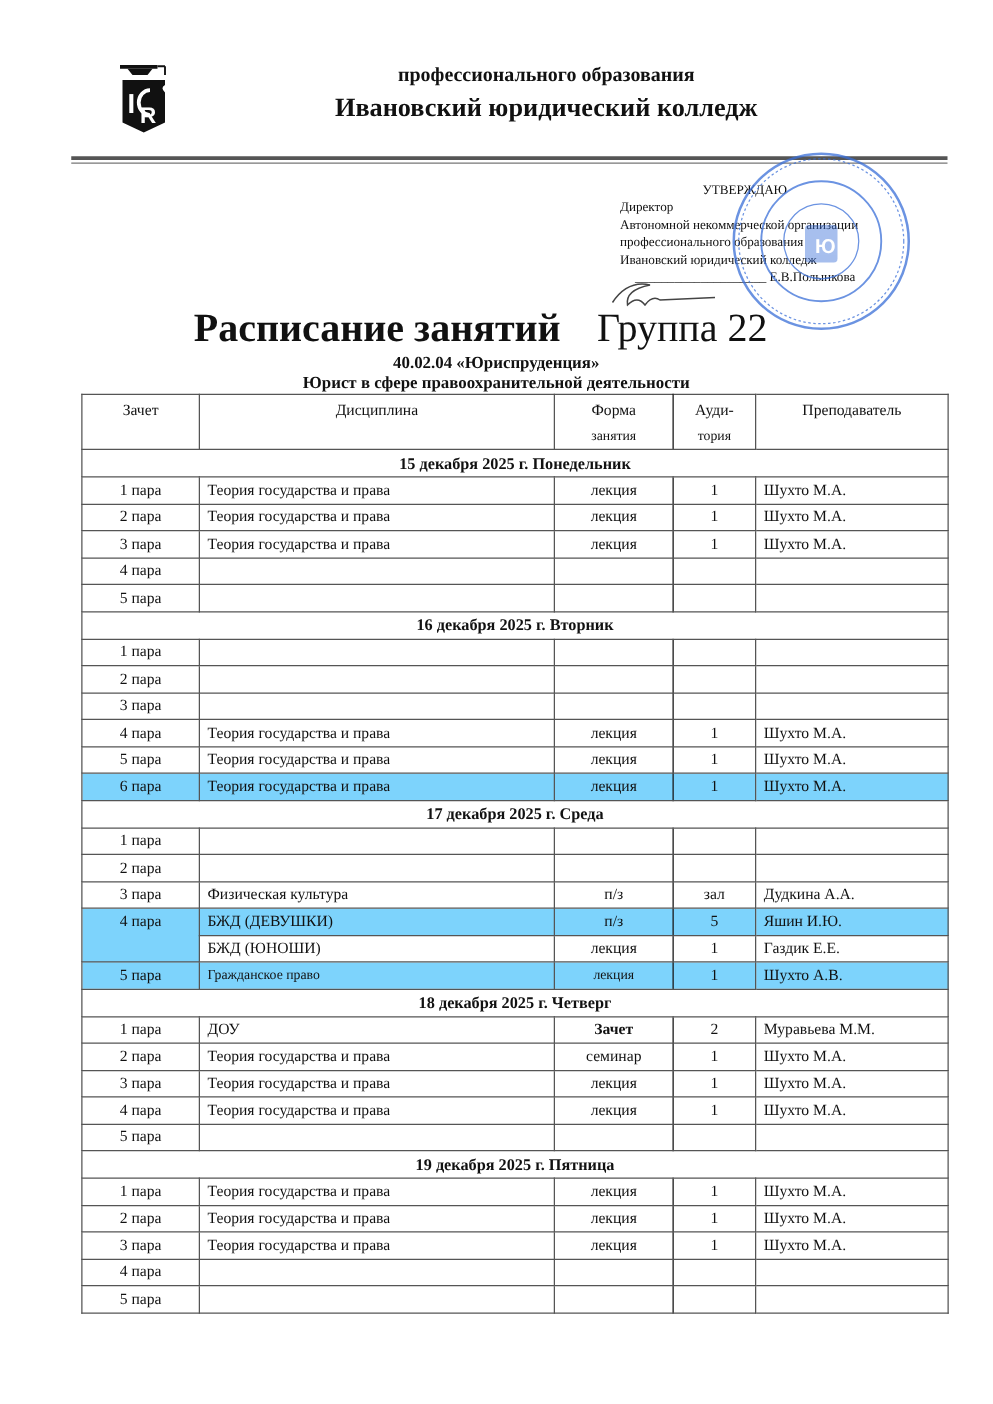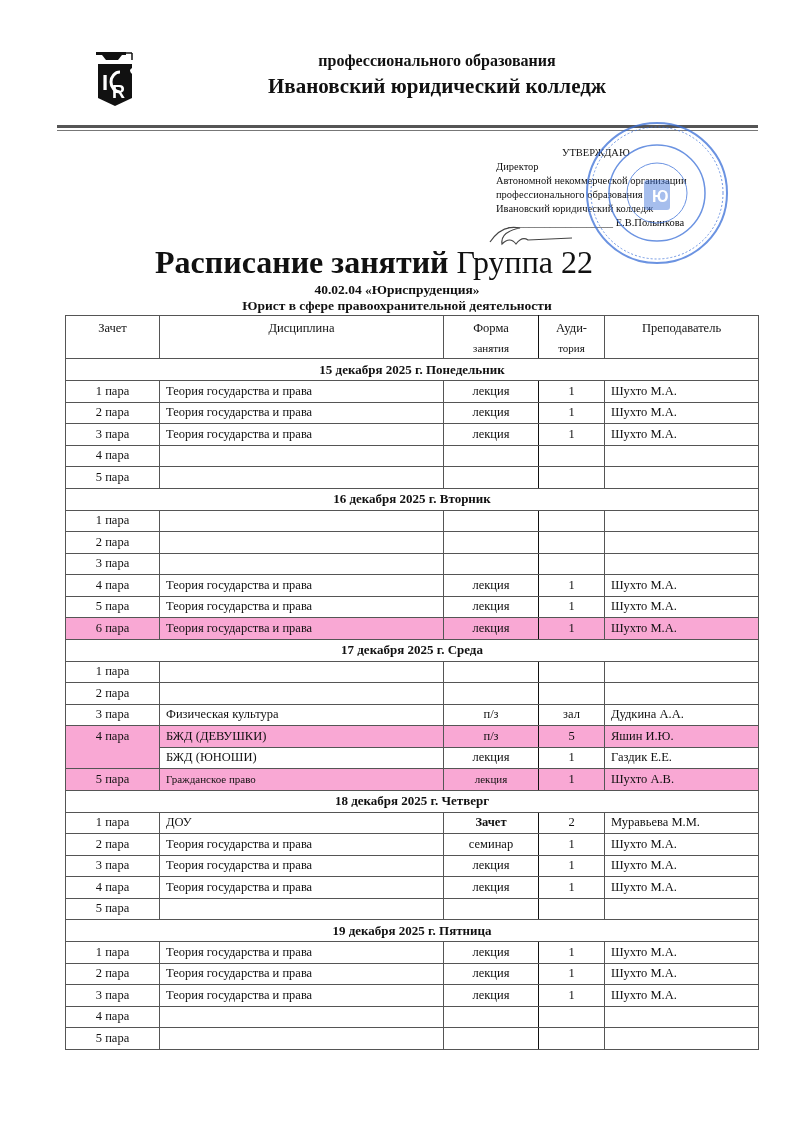--- a/index.html
+++ b/index.html
@@ -10,31 +10,31 @@
   .org .l2 { font-weight:bold; font-size:16px; line-height:22px; }
   .org .l3 { font-weight:bold; font-size:21px; line-height:28px; }
   .rule1 { position:absolute; left:57px; top:125px; width:701px; height:3px; background:#555; }
   .rule2 { position:absolute; left:57px; top:130px; width:701px; height:1px; background:#777; }
   .approve { position:absolute; left:496px; top:146px; font-size:10.5px; line-height:14px; }
   .approve .title { padding-left:66px; }
   .stamp { position:absolute; left:582px; top:118px; width:150px; height:150px; }
   .signature { position:absolute; left:482px; top:222px; width:100px; height:30px; }
   .main-title { position:absolute; left:155px; top:242px; font-size:32px; line-height:40px; white-space:nowrap; }
   .main-title b { font-weight:bold; }
-  .main-title .grp { font-weight:normal; margin-left:8px; }
+  .main-title .grp { font-weight:normal; margin-left:29px; }
   .spec { position:absolute; left:0; width:794px; text-align:center; font-weight:bold; font-size:13.5px; }
   .spec.s1 { top:282px; }
   .spec.s2 { top:298px; }
   table.sched { position:absolute; left:65px; top:315px; width:693px; border-collapse:collapse; font-size:12.5px; table-layout:fixed; }
   table.sched td { border:1px solid #555; padding:0 6px; height:20.5px; vertical-align:middle; }
   table.sched td.c { text-align:center; }
   table.sched td.r { border-right:1.5px solid #111;text-align:center; }
   table.sched tr.head td { vertical-align:top; height:40px; padding-top:2px; line-height:20px; }
   table.sched tr.day td { text-align:center; font-weight:bold; font-size:13px; height:21px; }
-  table.sched tr.green td.g { background:#f9a8d4; }
+  table.sched tr.green td.g { background:#7dd3fc; }
   .small { font-size:11px; }
 </style>
 </head>
 <body>
 
 <svg class="logo" viewBox="0 0 56 62">
   <rect x="4" y="6" width="30" height="3" fill="#111"></rect>
   <polygon points="10,9 30,9 26,14 14,14" fill="#111"></polygon>
   <line x1="34" y1="7" x2="40" y2="7" stroke="#111" stroke-width="1.5"></line>
   <line x1="40" y1="7" x2="40" y2="14" stroke="#111" stroke-width="1.5"></line>

